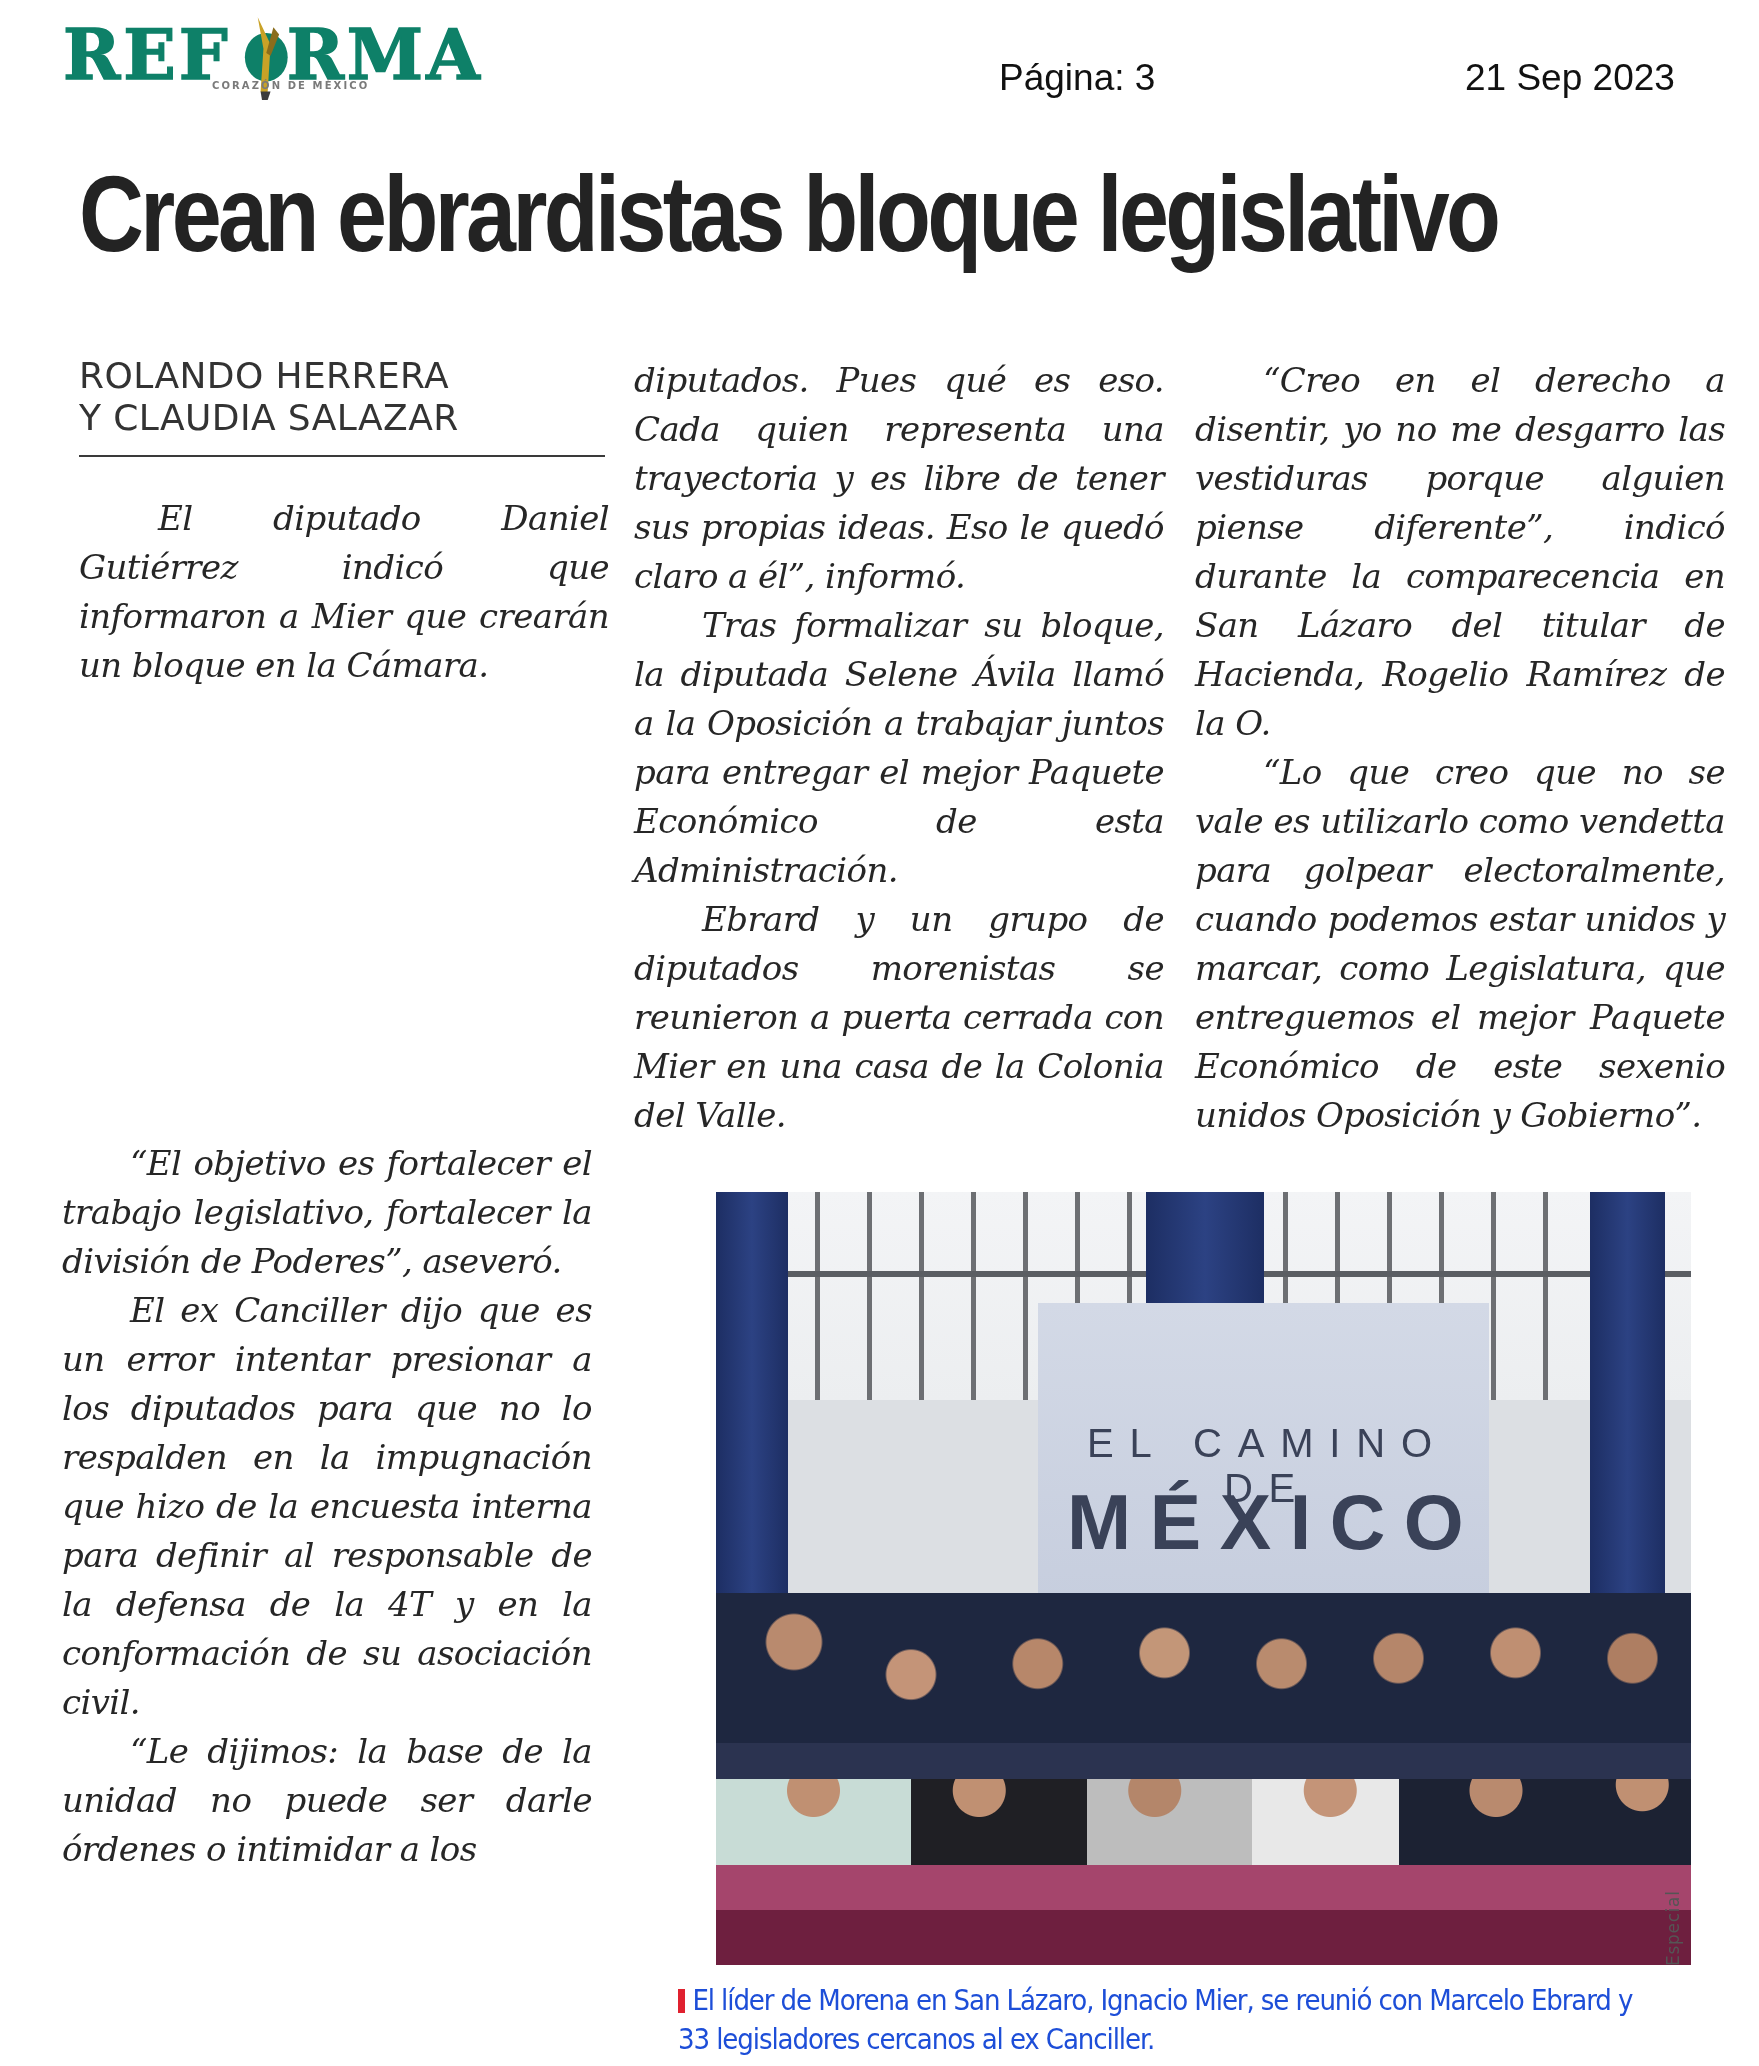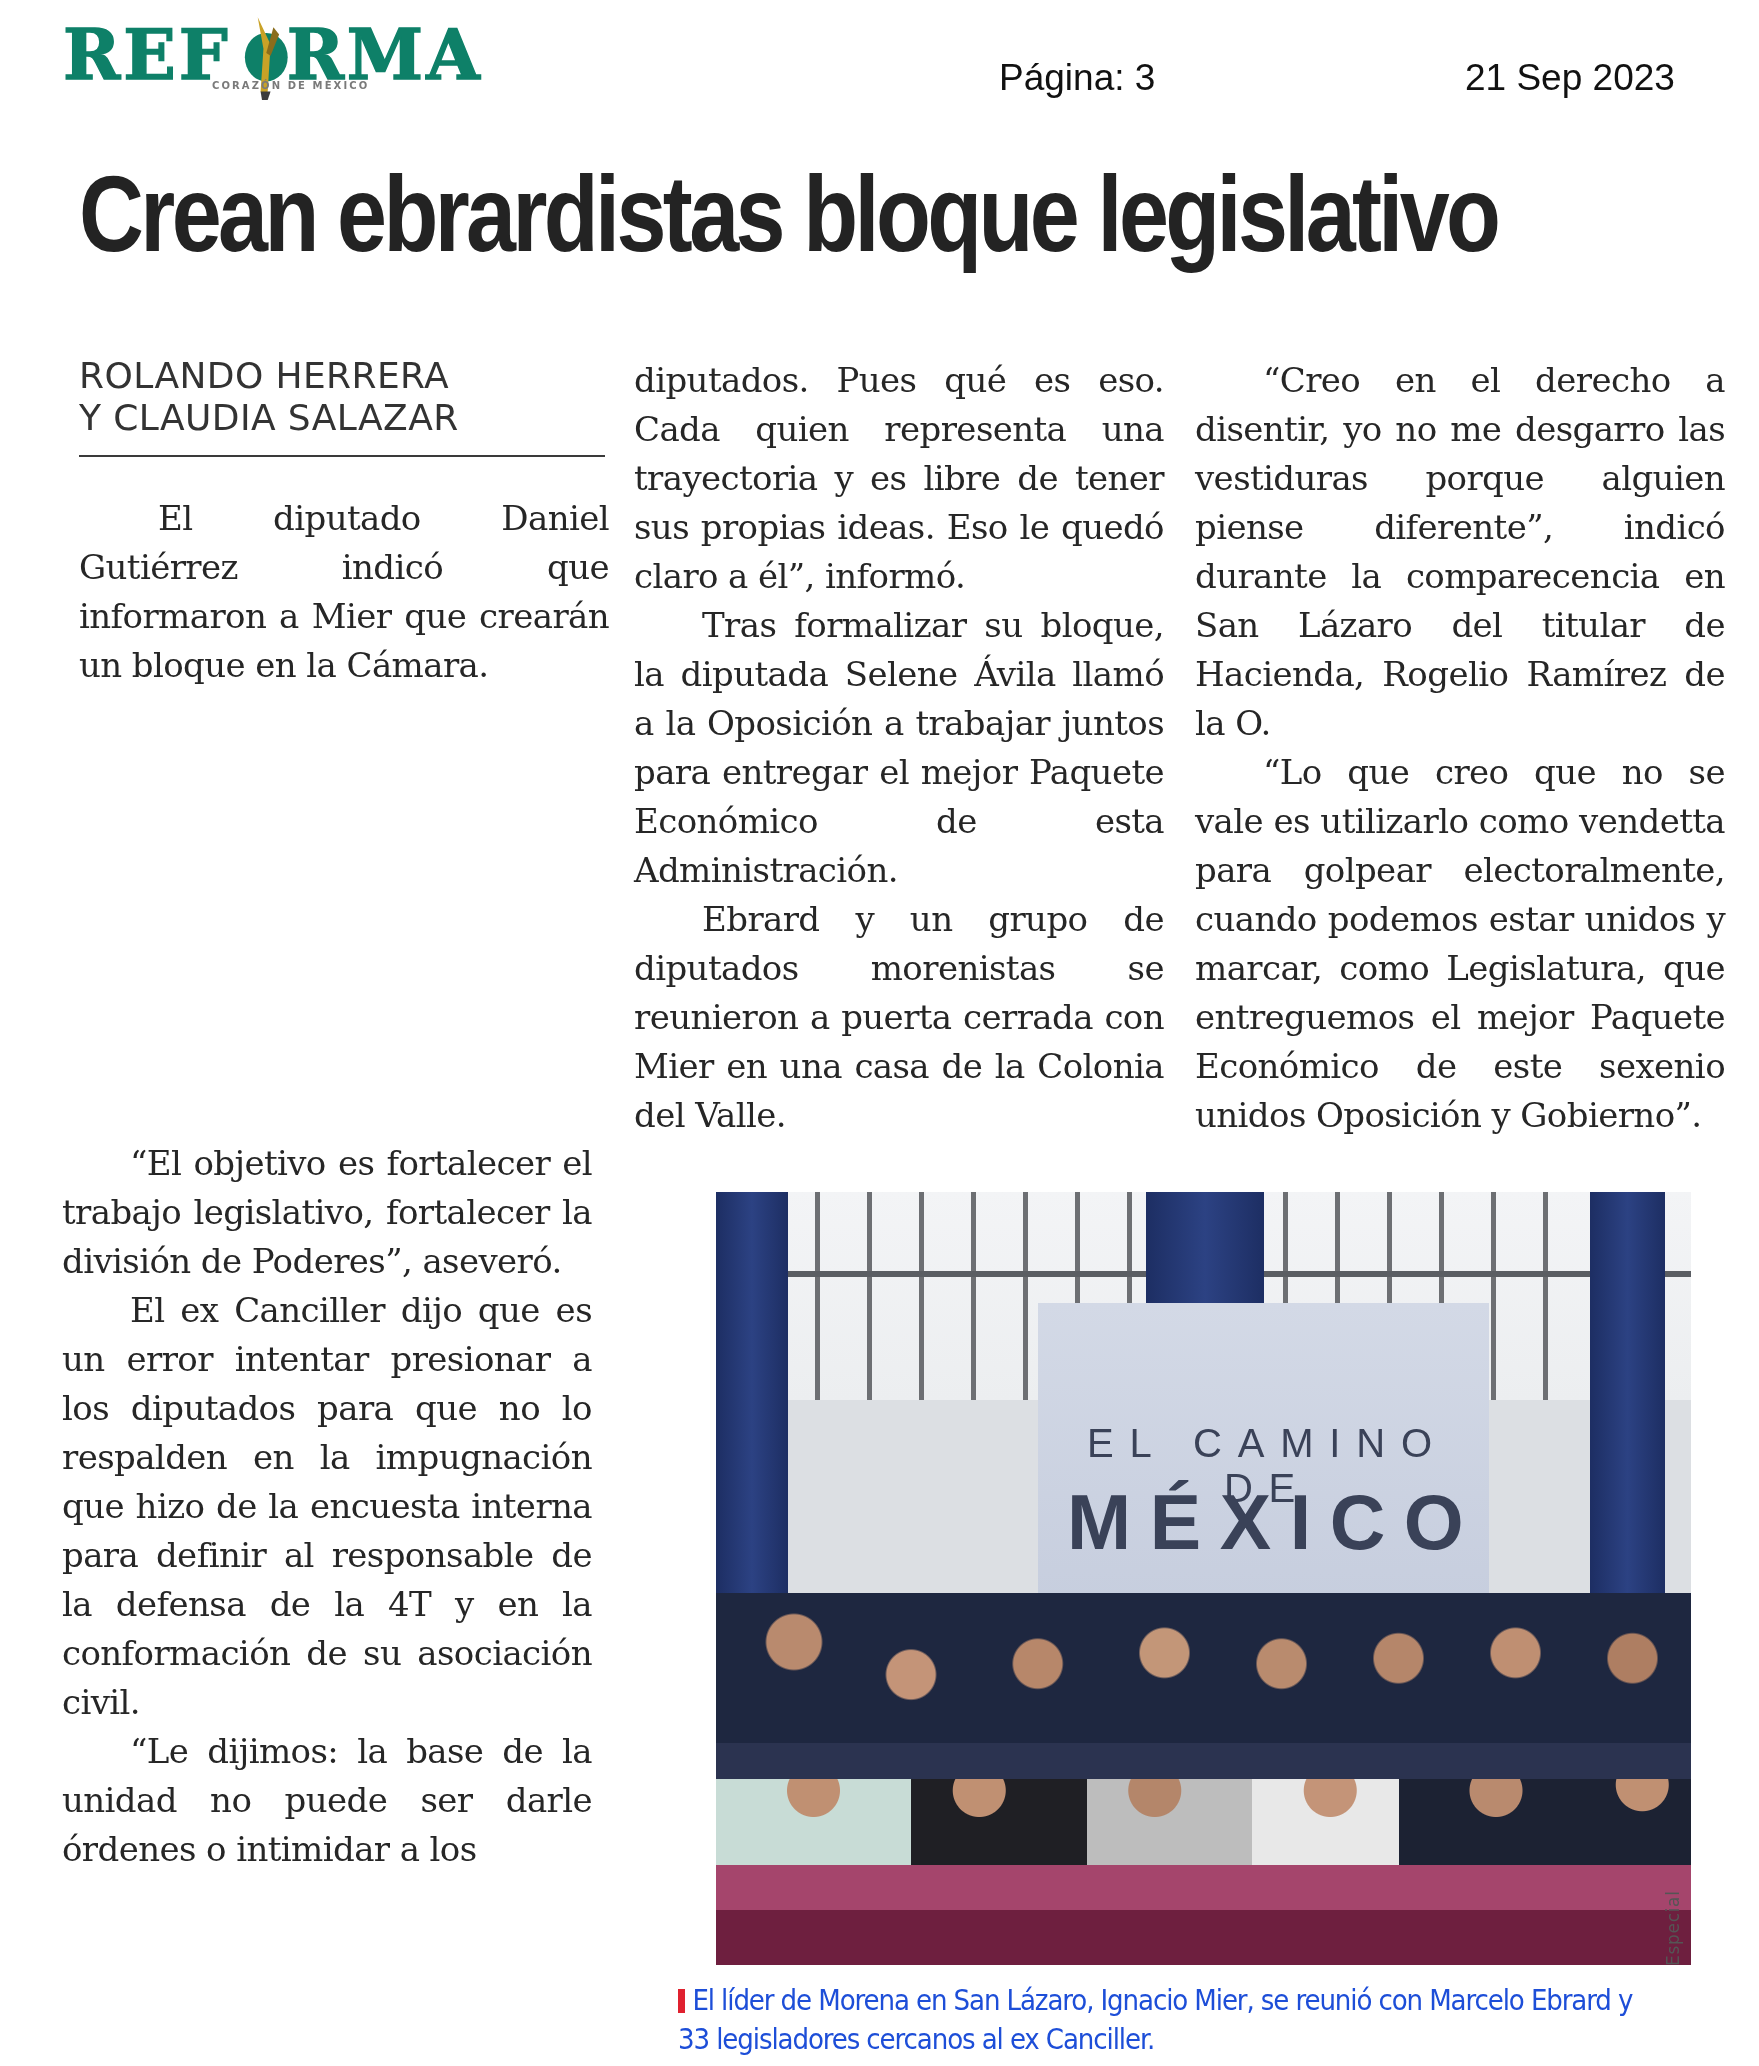--- a/index.html
+++ b/index.html
@@ -37,21 +37,21 @@
   .byline {
     position: absolute; left: 79px; top: 355px; width: 526px;
     font-family: "DejaVu Sans", sans-serif; font-size: 36px; line-height: 42px;
     color: #333; letter-spacing: 0.4px;
     border-bottom: 2.9px solid #3a3a3a; padding-bottom: 15.8px;
   }
 
   .col {
     position: absolute; font-family: "DejaVu Serif", serif;
     font-size: 34px; line-height: 49px; color: #262626;
-    text-align: justify; letter-spacing: -0.6px;
+    text-align: justify; letter-spacing: -0.6px; font-style: italic;
   }
   .col p { margin: 0; text-indent: 68px; }
   .col p.noindent { text-indent: 0; }
   .col-1a { left: 79px; top: 494px; width: 530px; }
   .col-1b { left: 62px; top: 1139px; width: 530px; }
   .col-2 { left: 634px; top: 356px; width: 530px; }
   .col-3 { left: 1195px; top: 356px; width: 530px; }
 
   .photo {
     position: absolute; left: 673px; top: 1192px; width: 975px; height: 773px;

